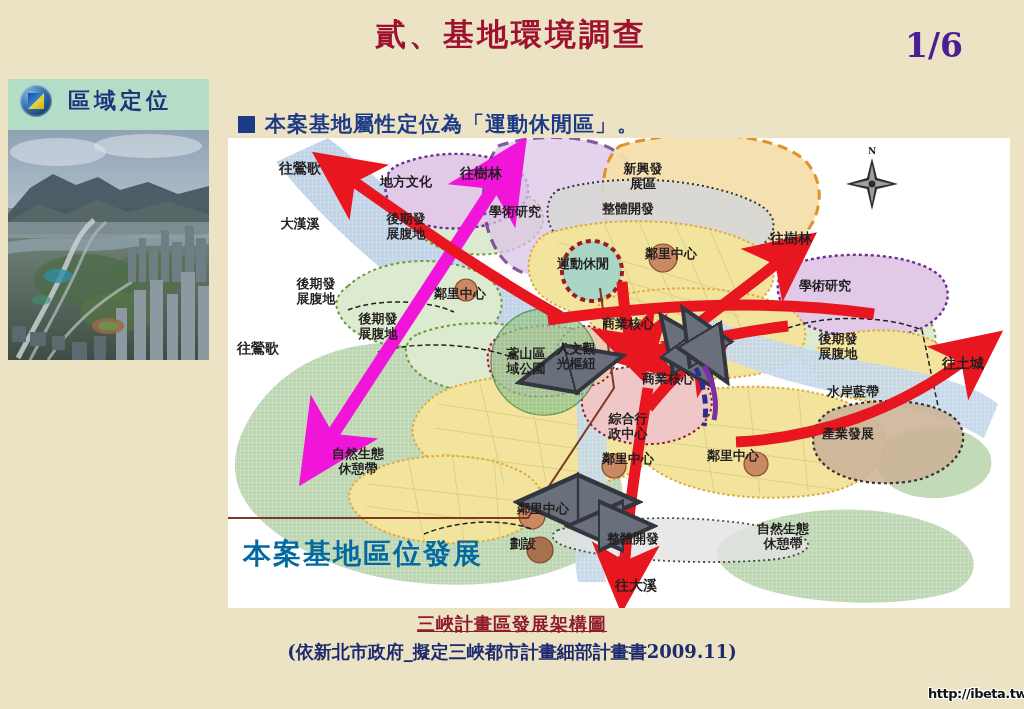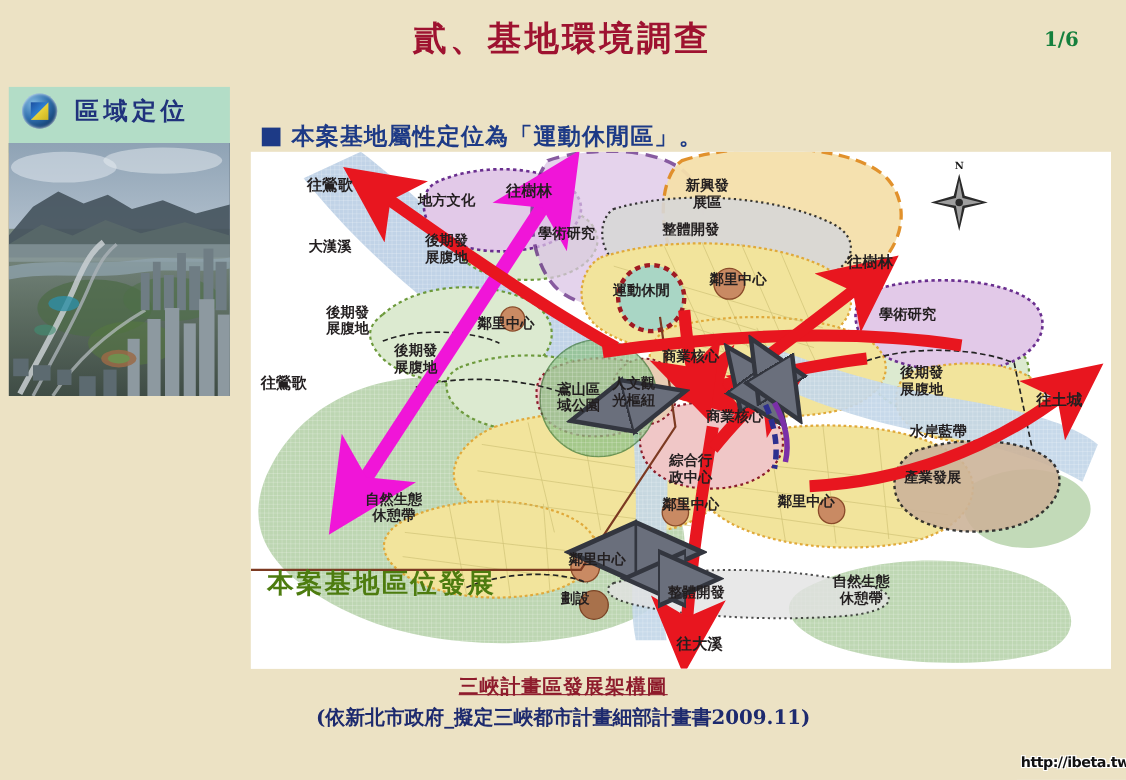--- a/index.html
+++ b/index.html
@@ -11,21 +11,21 @@
   
   .slide-title{
     position:absolute;left:375px;top:14px;width:560px;
     font-family:"DejaVu Serif","Liberation Serif",serif;
     font-size:31px;font-weight:700;color:#9e1230;letter-spacing:3px;
     white-space:nowrap;
   }
   .page-indicator{
     position:absolute;left:905px;top:26px;
     font-family:"DejaVu Serif","Liberation Serif",serif;
-    font-size:18px;font-weight:700;color:#15803d;margin-left:44px;
+    font-size:33px;font-weight:700;color:#4c1d95;
   }
   
   .sidebar-header{
     position:absolute;left:8px;top:79px;width:201px;height:60px;
     background:#b3ddc7;
   }
   .sidebar-badge{
     position:absolute;left:12px;top:6px;width:32px;height:32px;border-radius:50%;
     background:radial-gradient(circle at 32% 28%,#7fb8e0 0%,#2f6fae 45%,#123a6b 78%,#0b2647 100%);
     box-shadow:inset 0 0 3px #fff;
@@ -76,23 +76,23 @@
   }
   
   .watermark{
     position:absolute;left:928px;top:686px;
     font-family:"DejaVu Sans","Liberation Sans",sans-serif;
     font-size:13px;font-weight:700;color:#111;
     text-shadow:1px 1px 0 #fff,-1px -1px 0 #fff,1px -1px 0 #fff,-1px 1px 0 #fff;
     letter-spacing:-0.5px;white-space:nowrap;
   }
   .site-dev-label{
-    position:absolute;left:243px;top:514px;
-    font-family:"DejaVu Serif","Liberation Serif",serif;
-    font-size:24px;font-weight:700;color:#4d7c0f;letter-spacing:2px;
+    position:absolute;left:243px;top:535px;
+    font-family:"DejaVu Serif","Liberation Serif",serif;
+    font-size:28px;font-weight:700;color:#0369a1;letter-spacing:2px;
   }
 </style>
 </head>
 <body>
 
 <div class="slide-title">貳、基地環境調查</div>
 <div class="page-indicator">1/6</div>
 
 <div class="sidebar-header">
   <div class="sidebar-badge"></div>

